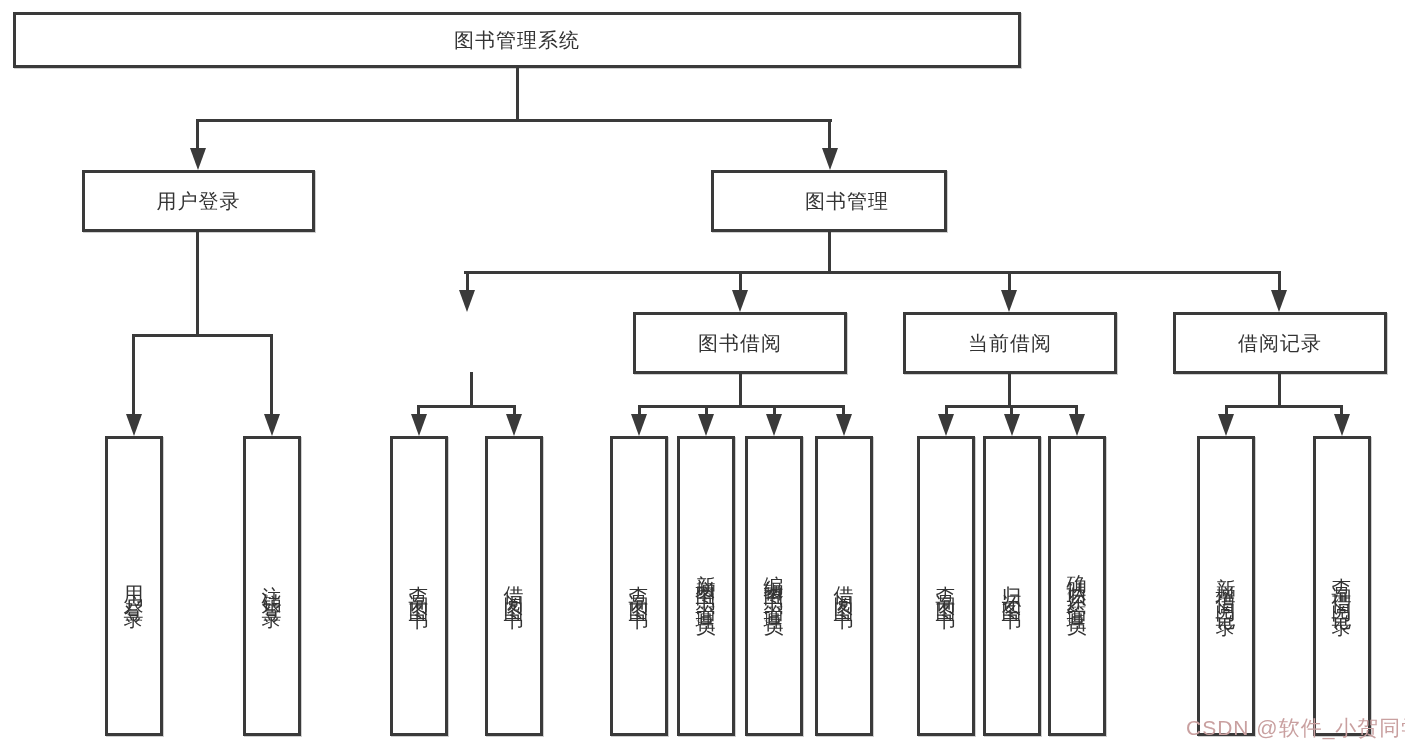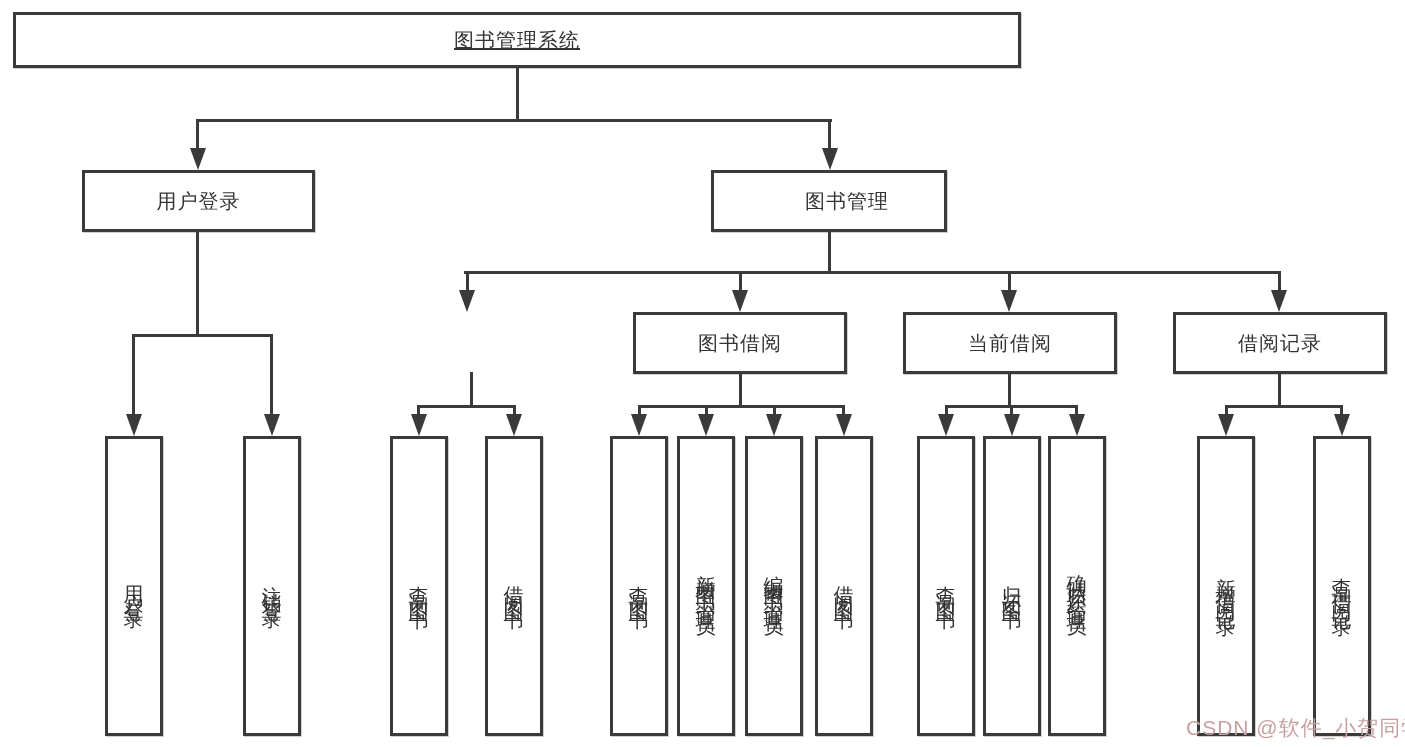--- a/index.html
+++ b/index.html
@@ -55,21 +55,21 @@
     color:var(--wm);
     letter-spacing:1px;
     white-space:nowrap;
   }
 </style>
 </head>
 <body>
 
 <div class="canvas">
 
-  <div class="hbox" style="left:13px;top:12px;width:1008px;height:56px;text-decoration:underline;">
+  <div class="hbox" style="left:13px;top:12px;width:1008px;height:56px;">
     <span>图书管理系统</span>
   </div>
 
   <div class="vline" style="left:516px;top:66px;height:55px;"></div>
   <div class="hline" style="left:196px;top:119px;width:636px;"></div>
   <div class="vline" style="left:196px;top:119px;height:32px;"></div>
   <div class="arrow" style="left:190px;top:148px;"></div>
   <div class="vline" style="left:828px;top:119px;height:32px;"></div>
   <div class="arrow" style="left:822px;top:148px;"></div>
 

